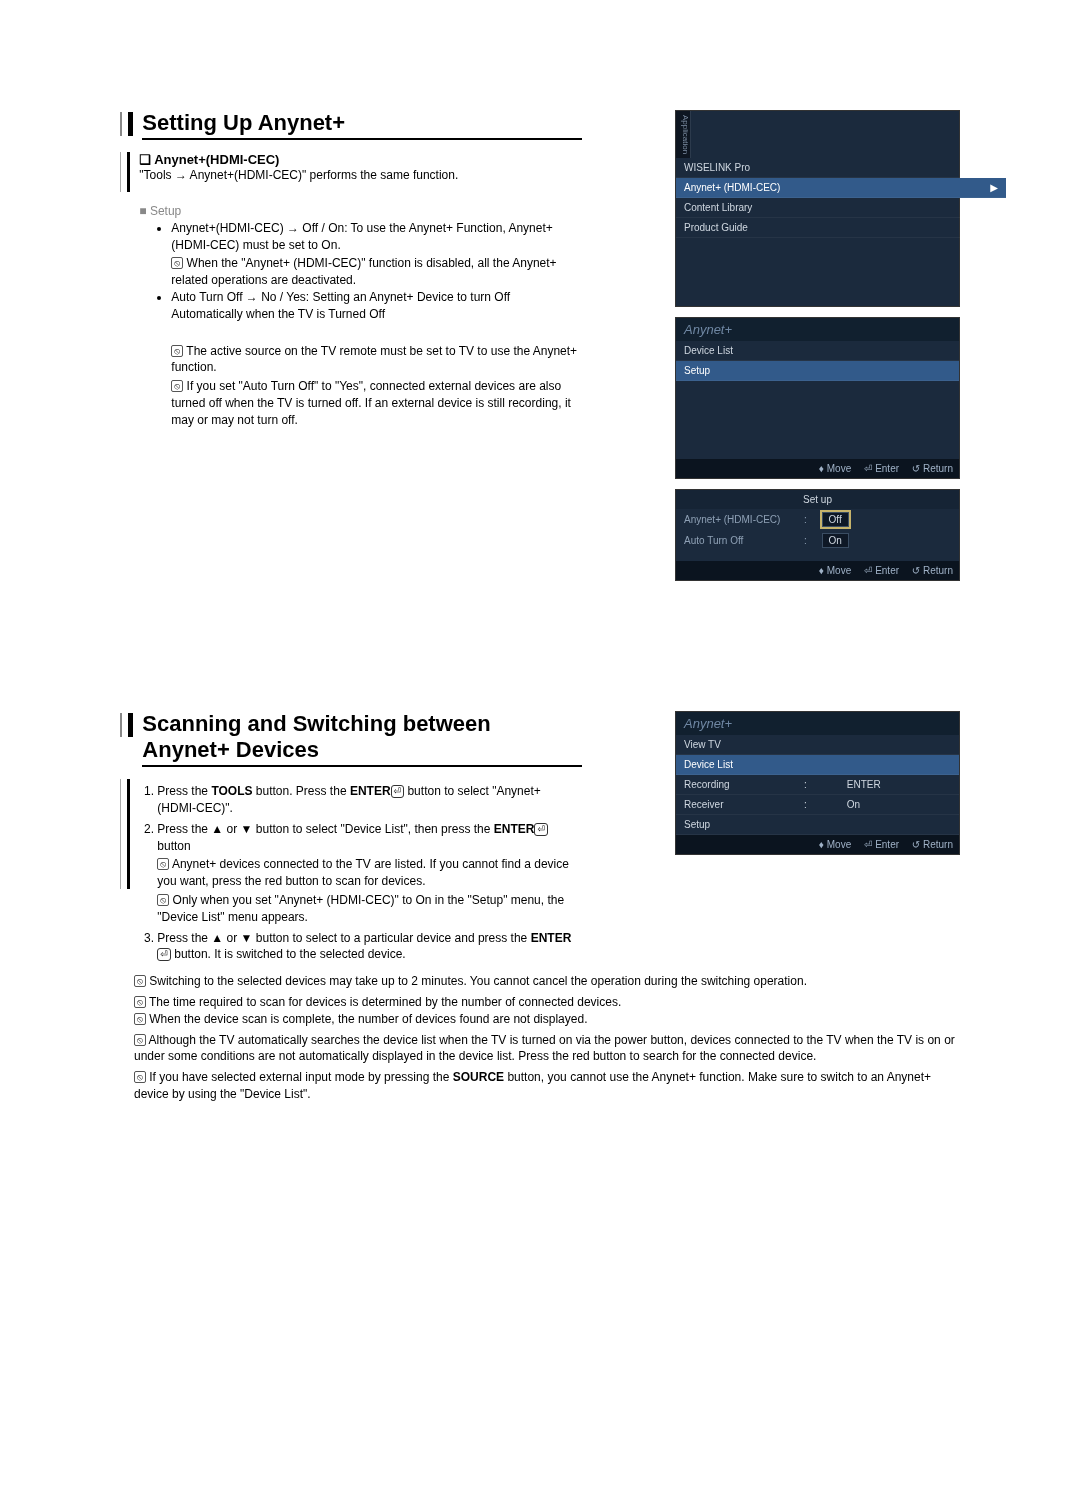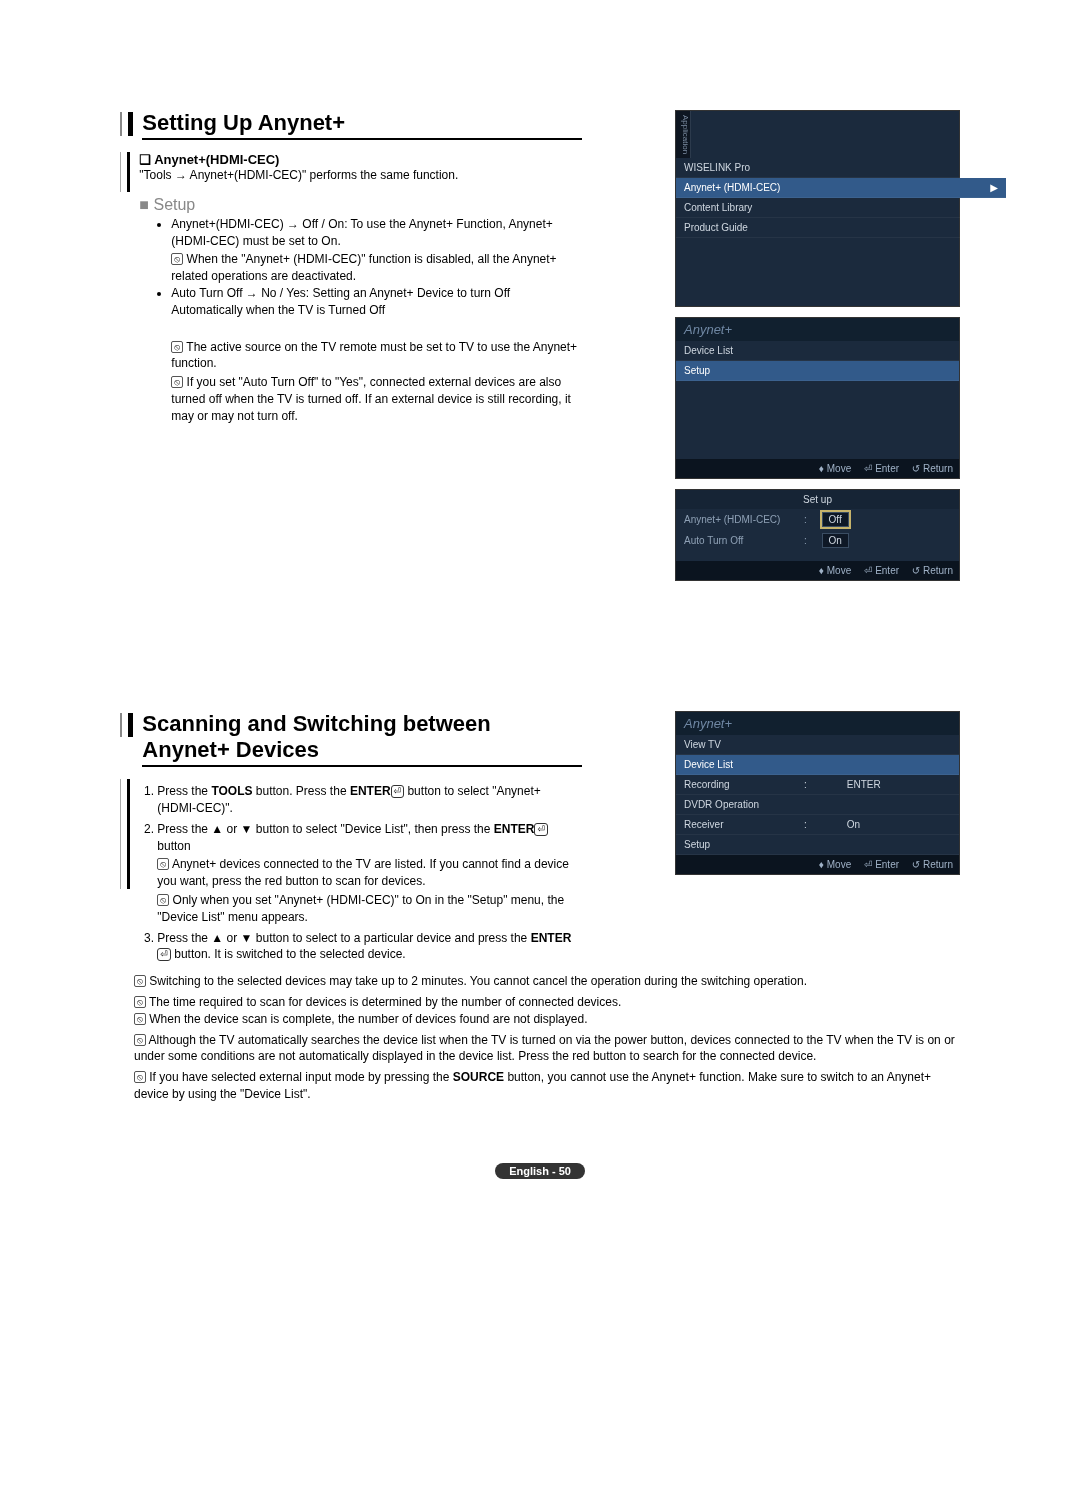--- a/index.html
+++ b/index.html
@@ -59,21 +59,21 @@
     font-size:9px;
     padding:0 2px;
     line-height:10px;
     vertical-align:1px;
   }
   .content {
     margin-left: 14px;
   }
   ul {padding-left:18px;margin:2px 0;}
   .b-text {font-size:12px;line-height:1.4;}
-  .squarelabel {color:#888;font-size:16px;margin-top:12px;}
+  .squarelabel {color:#888;font-size:12px;margin-top:20px;}
   .float-panels {float:right;width:285px;margin-left:20px;}
   .panel {
     border:1px solid #333;
     background:#1b2a3d;
     color:#cfd7e0;
     font-size:10px;
     margin-bottom:10px;
   }
   .panel .sidebar-tab {
     background:#0e1621;color:#7d8ea3;font-size:8px;
@@ -190,21 +190,20 @@
 
   <div class="section-wrap" style="margin-top:120px;">
     <div class="float-panels">
 
       <div class="panel">
         <div class="header-bar">Anynet+</div>
         <div id="panelD-rows">
             <div class="row"><span style="display:inline-block;width:120px;">View TV</span></div>
             <div class="row sel"><span style="display:inline-block;width:120px;">Device List</span></div>
             <div class="row"><span style="display:inline-block;width:120px;">Recording</span><span>:</span><span style="margin-left:40px;">ENTER</span></div>
-            <div class="row"><span style="display:inline-block;width:120px;">DVDR Operation</span></div>
             <div class="row"><span style="display:inline-block;width:120px;">Receiver</span><span>:</span><span style="margin-left:40px;">On</span></div>
             <div class="row"><span style="display:inline-block;width:120px;">Setup</span></div>
           </div>
         <div class="footer-bar">
           <span>♦ Move</span>
           <span>⏎ Enter</span>
           <span>↺ Return</span>
         </div>
       </div>
     </div>
@@ -234,16 +233,13 @@
 
     <div class="b-text" style="margin-left:14px;margin-top:6px;">
       <div><span class="note-icn">⦸</span> <span>Switching to the selected devices may take up to 2 minutes. You cannot cancel the operation during the switching operation.</span></div>
       <div style="margin-top:4px;"><span class="note-icn">⦸</span> <span>The time required to scan for devices is determined by the number of connected devices.</span></div>
       <div style="margin-top:0;"><span class="note-icn">⦸</span> <span>When the device scan is complete, the number of devices found are not displayed.</span></div>
       <div style="margin-top:4px;"><span class="note-icn">⦸</span> <span>Although the TV automatically searches the device list when the TV is turned on via the power button, devices connected to the TV when the TV is on or under some conditions are not automatically displayed in the device list. Press the red button to search for the connected device.</span></div>
       <div style="margin-top:4px;"><span class="note-icn">⦸</span> <span>If you have selected external input mode by pressing the </span><b>SOURCE</b><span> button, you cannot use the Anynet+ function. Make sure to switch to an Anynet+ device by using the "Device List".</span></div>
     </div>
   </div>
 
-  <div class="pagefoot">
-    <span class="pill">English - 50</span>
-  </div>
 </div>
 
 </body></html>

